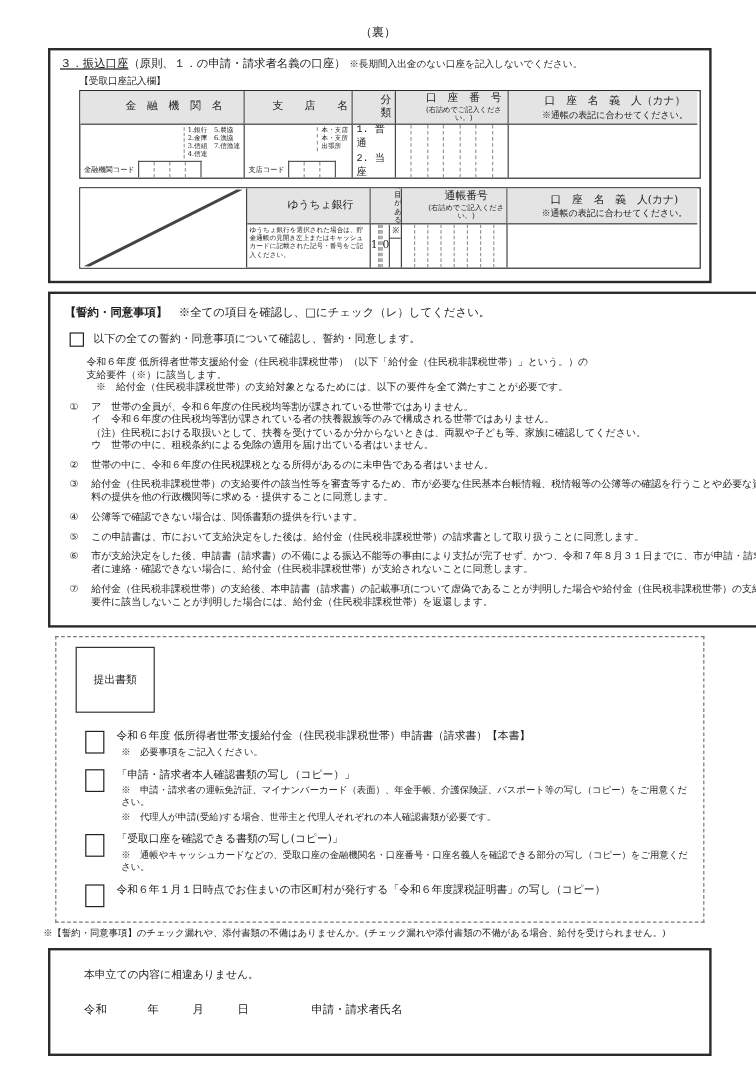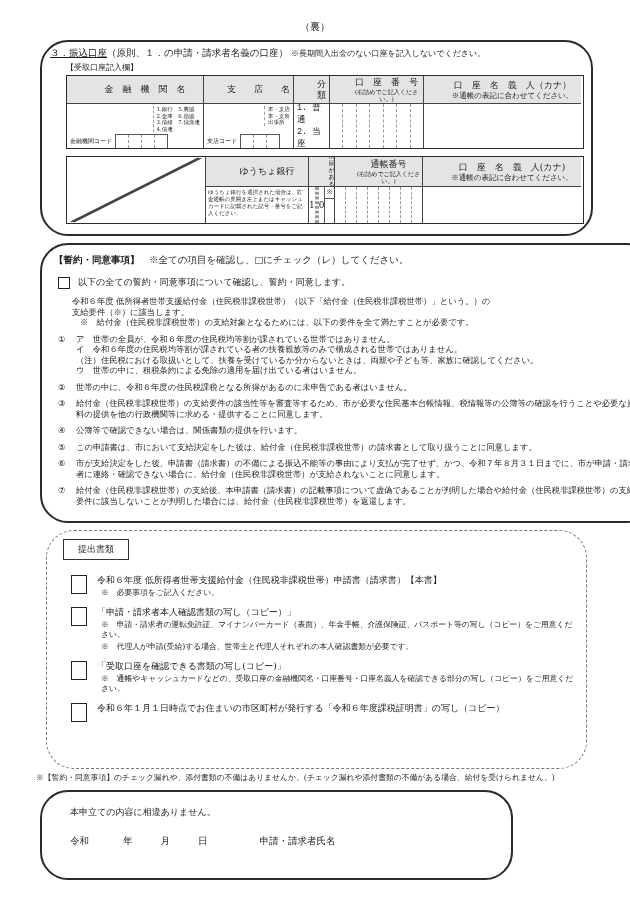--- a/index.html
+++ b/index.html
@@ -2,21 +2,21 @@
 <html><head>
 <meta charset="utf-8">
 <style>
   html,body{margin:0;padding:0;background:#fff;}
   .page{
     position:relative;width:630px;height:902px;background:#fff;
     font-family:"DejaVu Serif","Liberation Serif",serif;color:#1c1c1c;
     overflow:hidden;
   }
   .side-label{position:absolute;top:20px;left:0;width:100%;text-align:center;font-size:10px;}
-  .box{position:absolute;background:#fff;box-sizing:border-box;border-radius:28px;}
+  .box{position:absolute;background:#fff;box-sizing:border-box;}
   .solid{border:2px solid #2b2b2b;}
   .dashed{border:1px dashed #777;}
 
   
   .box1{top:40px;left:40px;width:553px;height:196px;padding:5px 8px;}
   .s3-title{font-size:9.5px;white-space:nowrap;}
   .s3-title .u{text-decoration:underline;}
   .s3-title .small-note{font-size:8px;}
   .entry-label{font-size:8px;margin:2px 0 2px 16px;}
 
@@ -63,31 +63,31 @@
   .p-intro{font-size:8.3px;line-height:10.5px;margin-left:18px;}
   .p-intro-note{font-size:8.3px;line-height:10.5px;margin-left:26px;}
   .p-item{display:flex;gap:5px;margin:6px 0 0 4px;font-size:8.3px;line-height:10.5px;}
   .p-num{width:13px;flex:0 0 auto;}
   .p-text{flex:1;}
   .p-text .sub-line{margin-left:12px;}
   .p-text .sub-line.first{margin-left:0;}
 
   
   .box3{top:530px;left:46px;width:541px;height:239px;padding:6px 12px;}
-  .doc-heading{display:inline-block;border:1px solid #333;padding:3px 14px;font-size:9px;margin:2px 0 6px 4px;background:#fff;}
+  .doc-heading{display:inline-block;border:1px solid #333;padding:20px 14px;font-size:9px;margin:2px 0 6px 4px;background:#fff;}
   .doc-item{display:flex;gap:10px;margin:8px 0 0 12px;}
   .doc-check{width:14px;height:17px;border:1.5px solid #222;background:#fff;flex:0 0 auto;margin-top:1px;}
   .doc-body{flex:1;}
   .doc-title{font-size:9px;line-height:12px;}
   .doc-sub{font-size:9px;line-height:12px;}
   .doc-note{font-size:7.8px;line-height:10px;margin:2px 0 0 4px;}
   .reminder{position:absolute;top:772px;left:36px;width:560px;font-size:7.8px;}
 
   
-  .box4{top:790px;left:40px;width:473px;height:90px;padding:14px 0 0 28px;}
+  .box4{top:790px;left:40px;width:553px;height:90px;padding:14px 0 0 28px;}
   .decl-text{font-size:9px;}
   .decl-line{font-size:9.5px;margin-top:16px;display:flex;align-items:flex-end;}
   .blank{display:inline-block;}
   .blank.w1{width:34px;}
   .blank.w2{width:28px;}
   .blank.w3{width:52px;}
   .blank.name{width:150px;}
 </style>
 </head>
 <body>

